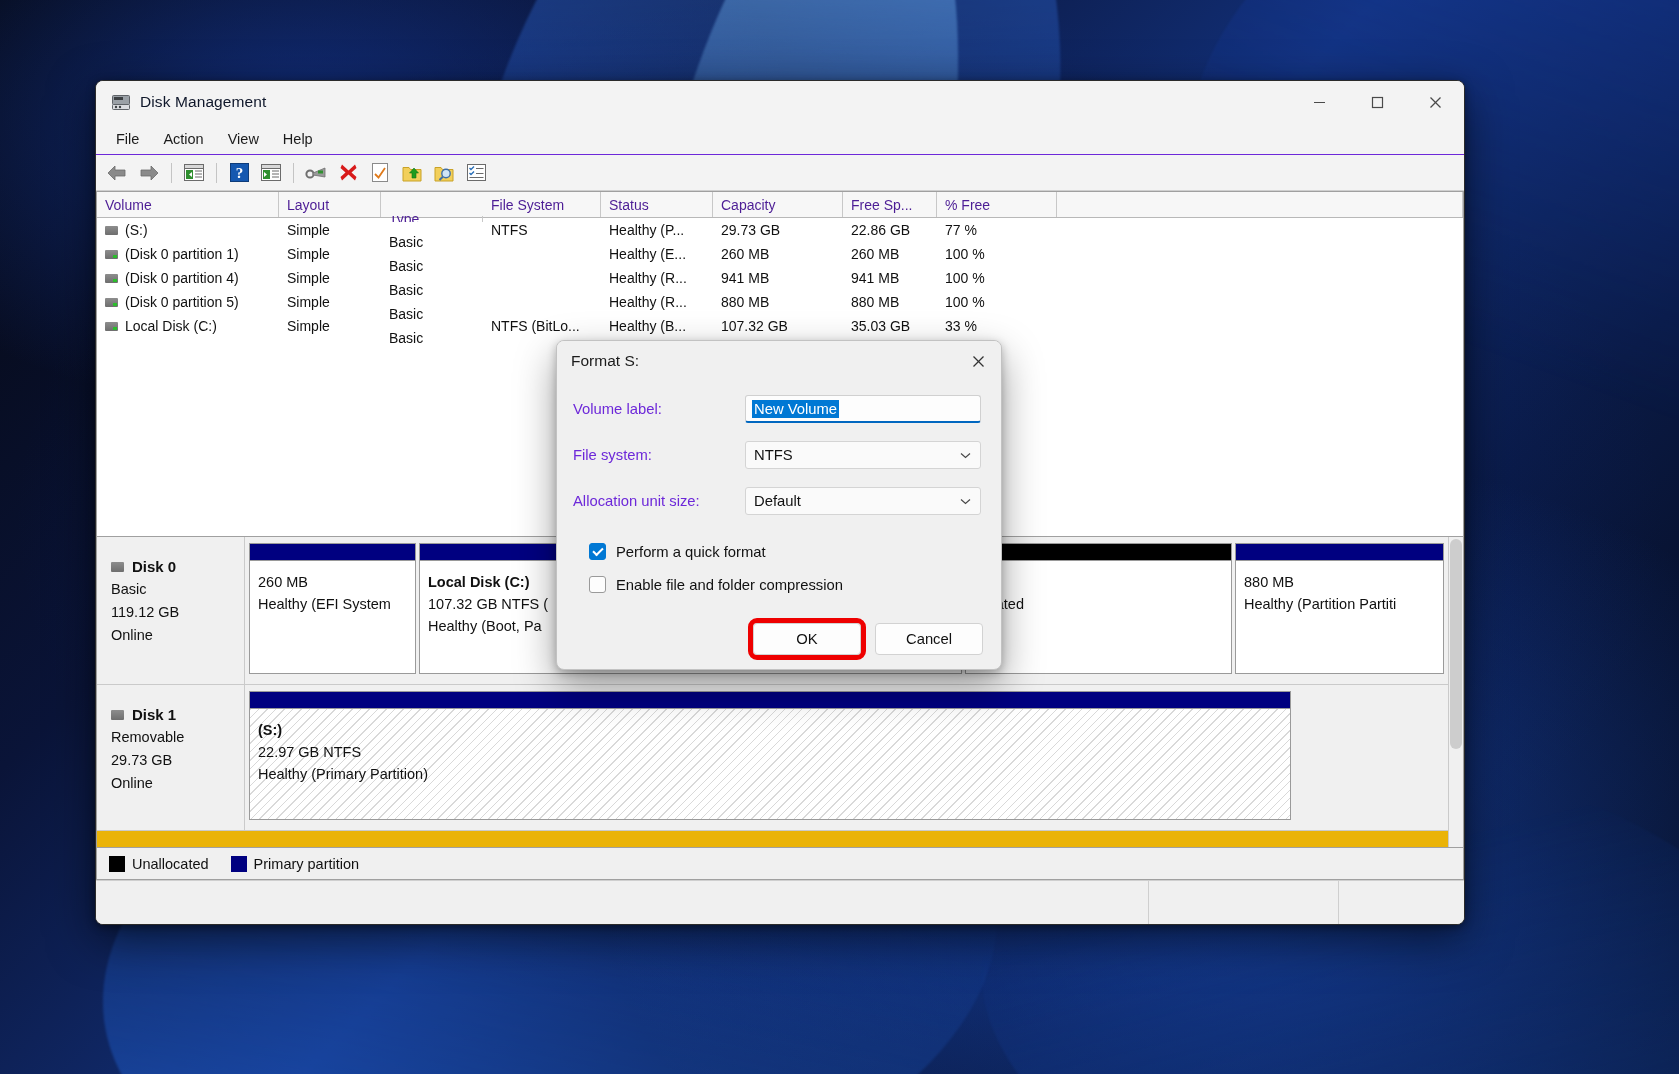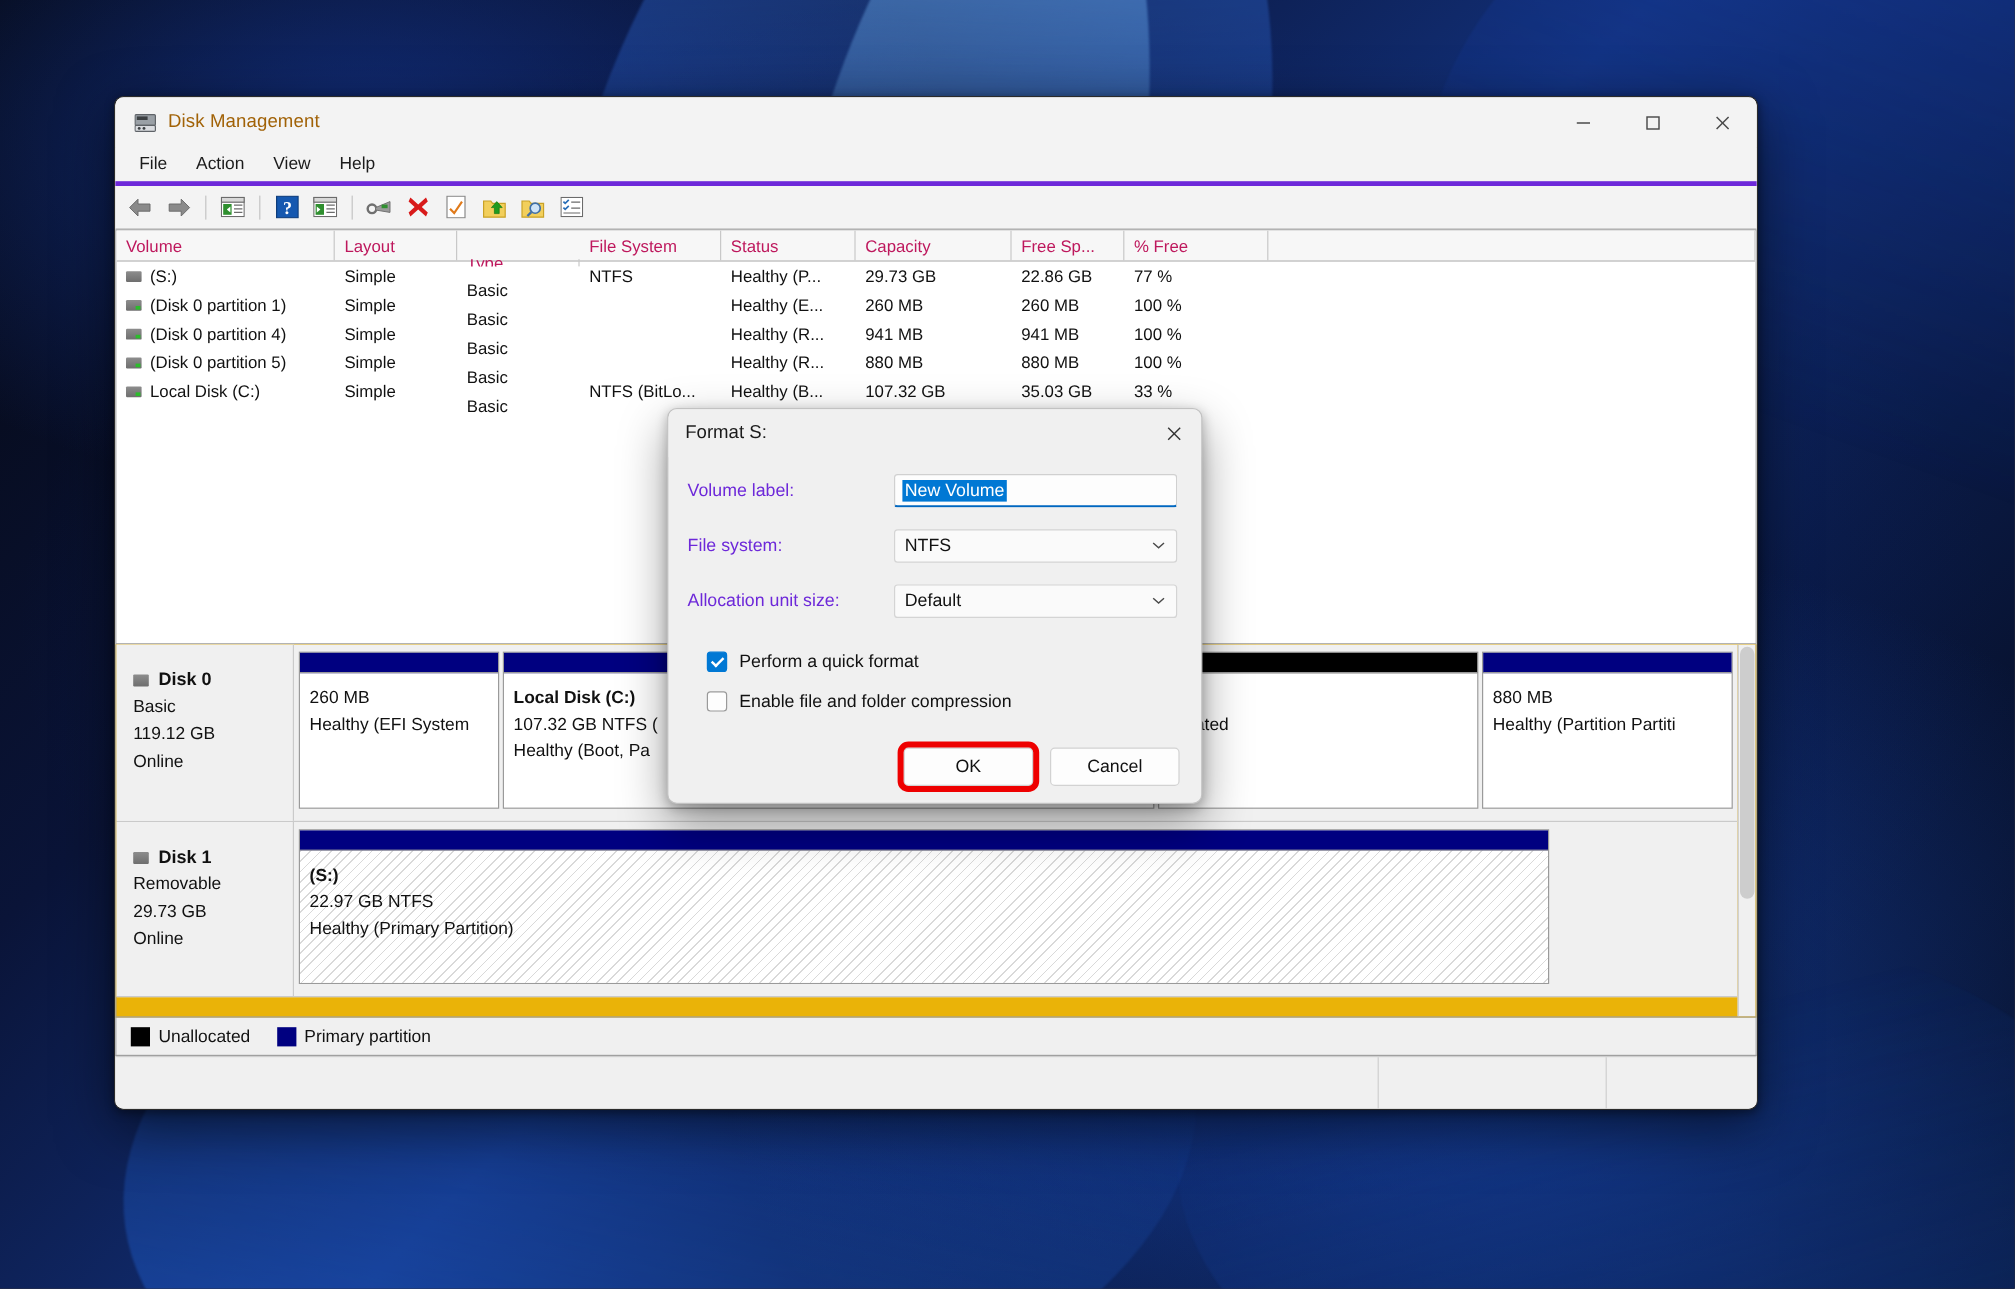--- a/index.html
+++ b/index.html
@@ -63,40 +63,40 @@
     background: #f3f3f3;
     display: flex; align-items: center;
     position: relative;
   }
   .title-icon {
     width: 18px; height: 15px;
     margin-left: 16px; margin-right: 10px;
     position: relative;
   }
   .title-text {
-    font-size: 15.5px; color: #a16207;
+    font-size: 15.5px; color: #0f172a;
     letter-spacing: .1px;
   }
   .wincontrols {
     position: absolute; right: 0; top: 0; height: 42px;
     display: flex;
   }
   .wc {
     width: 58px; height: 42px;
     display: flex; align-items: center; justify-content: center;
     color: #4a4a4a;
   }
 
   
   .menubar {
     height: 32px; flex: 0 0 32px;
     background: #f3f3f3;
     display: flex; align-items: center;
     padding-left: 8px;
-    border-bottom: 4px solid #6d28d9;
+    border-bottom: 1px solid #6d28d9;
   }
   .menu-item {
     font-size: 14.5px; color: #1b1b1b;
     padding: 4px 12px;
     border-radius: 3px;
   }
 
   
   .toolbar {
     height: 36px; flex: 0 0 36px;
@@ -118,21 +118,21 @@
     background: #ffffff;
     border: 1px solid #a0a0a0;
     margin: 0;
     overflow: hidden;
     position: relative;
   }
   .list-head {
     display: flex; height: 26px;
     background: #f7f7f7;
     border-bottom: 1px solid #b8b8b8;
-    font-size: 14px; color: #be185d;
+    font-size: 14px; color: #4c1d95;
   }
   .hcell {
     border-right: 1px solid #c8c8c8;
     padding: 3px 8px;
     display: flex; align-items: center;
     overflow: hidden; white-space: nowrap;
   }
   .list-body { font-size: 14px; color: #111; }
   .lrow { display: flex; height: 24px; align-items: center; }
   .lcell { padding: 0 8px; white-space: nowrap; overflow: hidden; display: flex; align-items: center; }

